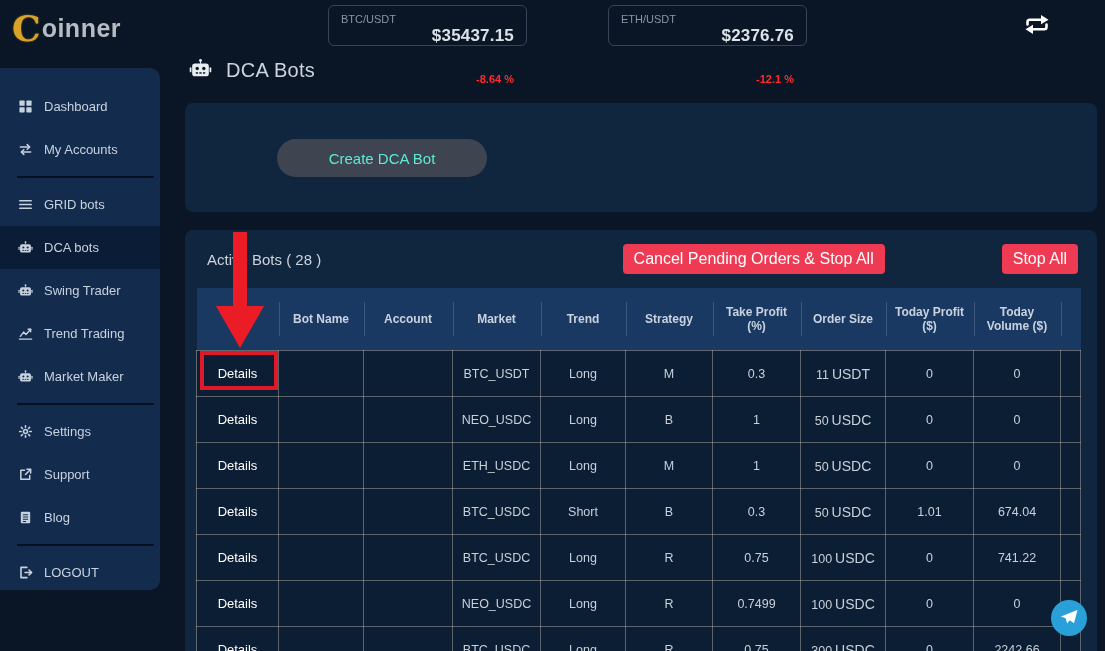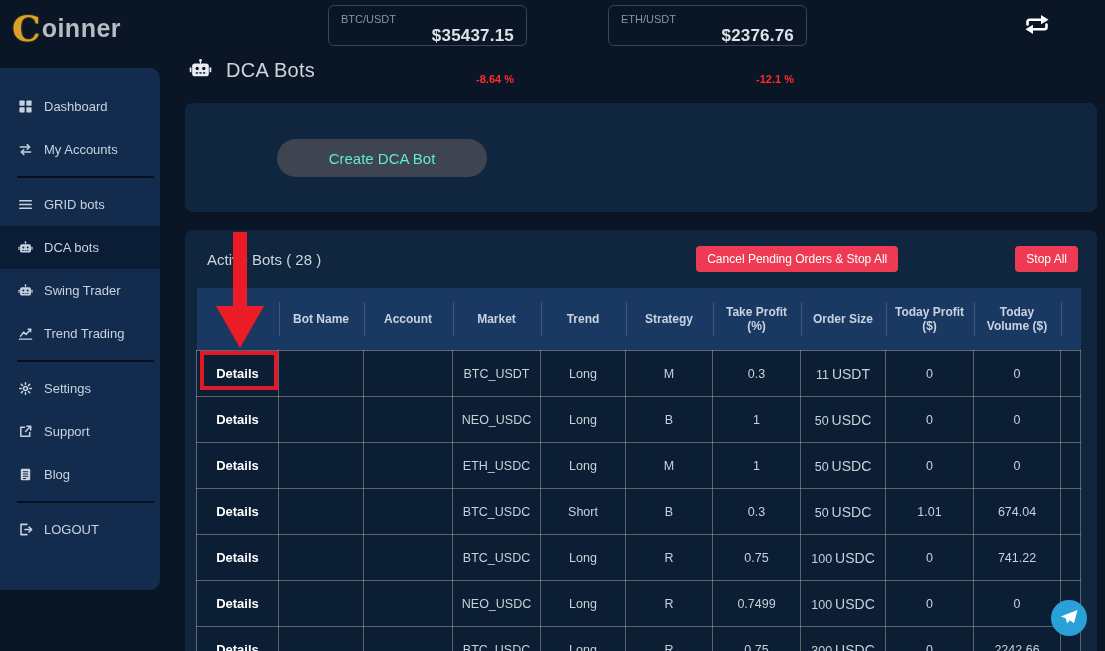--- a/index.html
+++ b/index.html
@@ -31,33 +31,33 @@
   .page-title h1{margin:0;font-size:20px;font-weight:400;color:#ccd4dd;letter-spacing:.3px;}
   .panel{position:absolute;left:185px;width:912px;background:#10263f;border-radius:8px;}
   .create-panel{top:103px;height:109px;}
   .create-btn{position:absolute;left:92px;top:36px;width:210px;height:38px;border:none;border-radius:19px;
               background:#3e4551;color:#5eead4;font-size:15px;cursor:pointer;
               font-family:"Liberation Sans",sans-serif;}
   .bots-panel{top:230px;height:421px;border-radius:8px 8px 0 0;overflow:hidden;}
   .bots-head{position:absolute;left:0;top:0;right:0;height:58px;display:flex;align-items:center;
              padding:0 19px 0 22px;box-sizing:border-box;}
   .bots-title{font-size:15px;color:#ccd4dd;}
-  .red-btn{background:#ee3b53;color:#fff;border:none;border-radius:4px;font-size:12px;
+  .red-btn{background:#ee3b53;color:#fff;border:none;border-radius:4px;font-size:16px;
            padding:6px 11px;cursor:pointer;font-family:"Liberation Sans",sans-serif;white-space:nowrap;}
   .cancel-btn{margin-left:auto;}
   .stopall-btn{margin-left:117px;}
   .table-wrap{position:absolute;left:11px;top:58px;width:884px;}
   table{border-collapse:collapse;table-layout:fixed;width:884px;}
   thead th{height:62px;background:#193862;color:#c9d3df;font-size:12px;font-weight:700;
            padding:0 6px;position:relative;text-align:center;}
   thead th + th::before{content:'';position:absolute;left:0;top:14px;height:34px;width:1px;
            background:rgba(255,255,255,0.16);}
   tbody td{height:43px;background:#0c1e34;border:1px solid rgba(204,196,182,0.42);
            text-align:center;color:#c9d1da;font-size:12.5px;}
-  td.details{color:#ffffff;font-weight:700;font-size:13px;cursor:pointer;}
+  td.details{color:#ffffff;font-weight:400;font-size:13px;cursor:pointer;}
   .unit{font-size:14px;margin-left:3px;}
   
   .arrow-shaft{position:absolute;left:233px;top:232px;width:14px;height:76px;background:#eb1c26;}
   .arrow-head{position:absolute;left:216px;top:306px;width:0;height:0;
               border-left:24px solid transparent;border-right:24px solid transparent;
               border-top:42px solid #eb1c26;}
   .annot-rect{position:absolute;left:200px;top:351px;width:78px;height:39px;
               border:4px solid #e0192a;box-sizing:border-box;}
   
   .telegram-fab{position:absolute;left:1051px;top:600px;width:36px;height:36px;border:none;
@@ -170,20 +170,37 @@
         </div>
         <div class="side-item">
           <span class="side-icon">
             <svg viewBox="0 0 16 16" width="15" height="15" fill="none" stroke="currentColor" stroke-linecap="round" stroke-linejoin="round" stroke-width="1.5">
               <path d="M1.5 14 H14.5"></path>
               <path d="M2.5 11 L6 6.5 L8.5 9 L13.5 3.5"></path>
               <path d="M10.8 3.5 H13.5 V6.2"></path>
             </svg>
           </span>
           <span class="side-label">Trend Trading</span>
+        </div>
+        <div class="side-item">
+          <span class="side-icon">
+            <svg viewBox="0 0 16 16" width="15" height="15">
+              <rect x="2.2" y="4.6" width="11.6" height="8.8" rx="2" fill="currentColor"></rect>
+              <rect x="0.5" y="7.2" width="1.2" height="3.4" rx="0.6" fill="currentColor"></rect>
+              <rect x="14.3" y="7.2" width="1.2" height="3.4" rx="0.6" fill="currentColor"></rect>
+              <circle cx="8" cy="2.4" r="1" fill="currentColor"></circle>
+              <rect x="7.6" y="2.9" width="0.8" height="1.8" fill="currentColor"></rect>
+              <circle cx="5.7" cy="8" r="1.15" fill="#132c4e"></circle>
+              <circle cx="10.3" cy="8" r="1.15" fill="#132c4e"></circle>
+              <rect x="4.7" y="10.6" width="1.6" height="1" fill="#132c4e"></rect>
+              <rect x="7.2" y="10.6" width="1.6" height="1" fill="#132c4e"></rect>
+              <rect x="9.7" y="10.6" width="1.6" height="1" fill="#132c4e"></rect>
+            </svg>
+          </span>
+          <span class="side-label">Market Maker</span>
         </div>
         <div class="side-divider"></div>
         <div class="side-item">
           <span class="side-icon">
             <svg viewBox="0 0 16 16" width="15" height="15" fill="none" stroke="currentColor" stroke-linecap="round" stroke-linejoin="round" stroke-width="1.7">
               <circle cx="8" cy="8" r="2.1"></circle>
               <path d="M8 1.8 V3.4 M8 12.6 V14.2 M1.8 8 H3.4 M12.6 8 H14.2 M3.6 3.6 L4.75 4.75 M11.25 11.25 L12.4 12.4 M12.4 3.6 L11.25 4.75 M4.75 11.25 L3.6 12.4"></path>
             </svg>
           </span>
           <span class="side-label">Settings</span>

